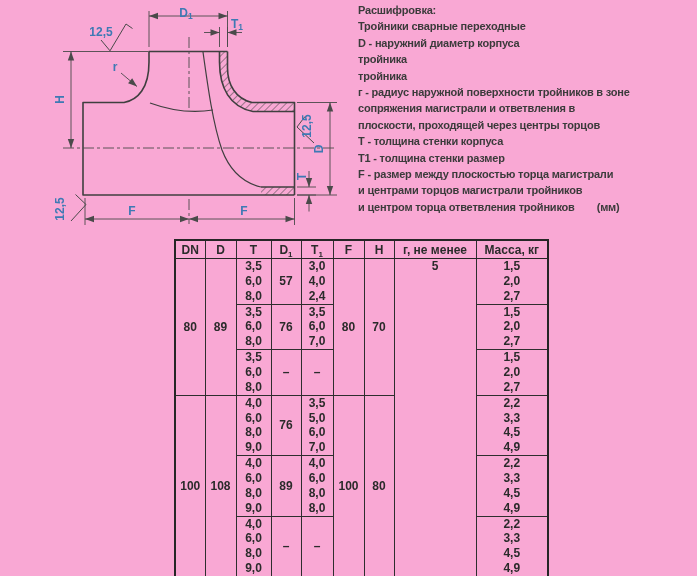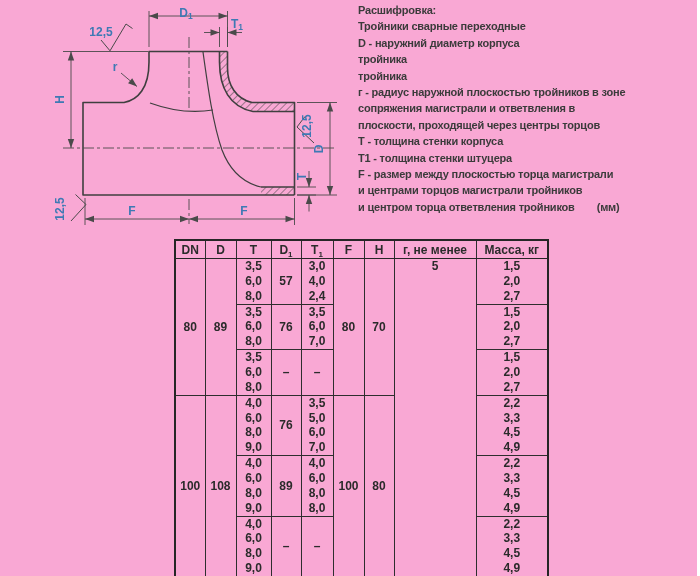--- a/index.html
+++ b/index.html
@@ -103,25 +103,25 @@
       <text x="244" y="214.5" text-anchor="middle">F</text>
     </g>
   </svg>
 
   <div class="legend">
     <div class="lg-line">Расшифровка:</div>
     <div class="lg-line">Тройники сварные переходные</div>
     <div class="lg-line">D - наружний диаметр корпуса</div>
     <div class="lg-line">тройника</div>
     <div class="lg-line">тройника</div>
-    <div class="lg-line">г - радиус наружной плоскостью тройников в зоне</div>
+    <div class="lg-line">г - радиус наружной поверхности тройников в зоне</div>
     <div class="lg-line">сопряжения магистрали и ответвления в</div>
     <div class="lg-line">плоскости, проходящей через центры торцов</div>
     <div class="lg-line">Т - толщина стенки корпуса</div>
-    <div class="lg-line">Т1 - толщина стенки штуцера</div>
+    <div class="lg-line">Т1 - толщина стенки размер</div>
     <div class="lg-line">F - размер между плоскостью торца магистрали</div>
     <div class="lg-line">и центрами торцов магистрали тройников</div>
     <div class="lg-line">
       <span>и центром торца ответвления тройников</span><span class="unit">(мм)</span>
     </div>
   </div>
 
   <table class="dims">
     <colgroup>
       <col style="width:30px">

